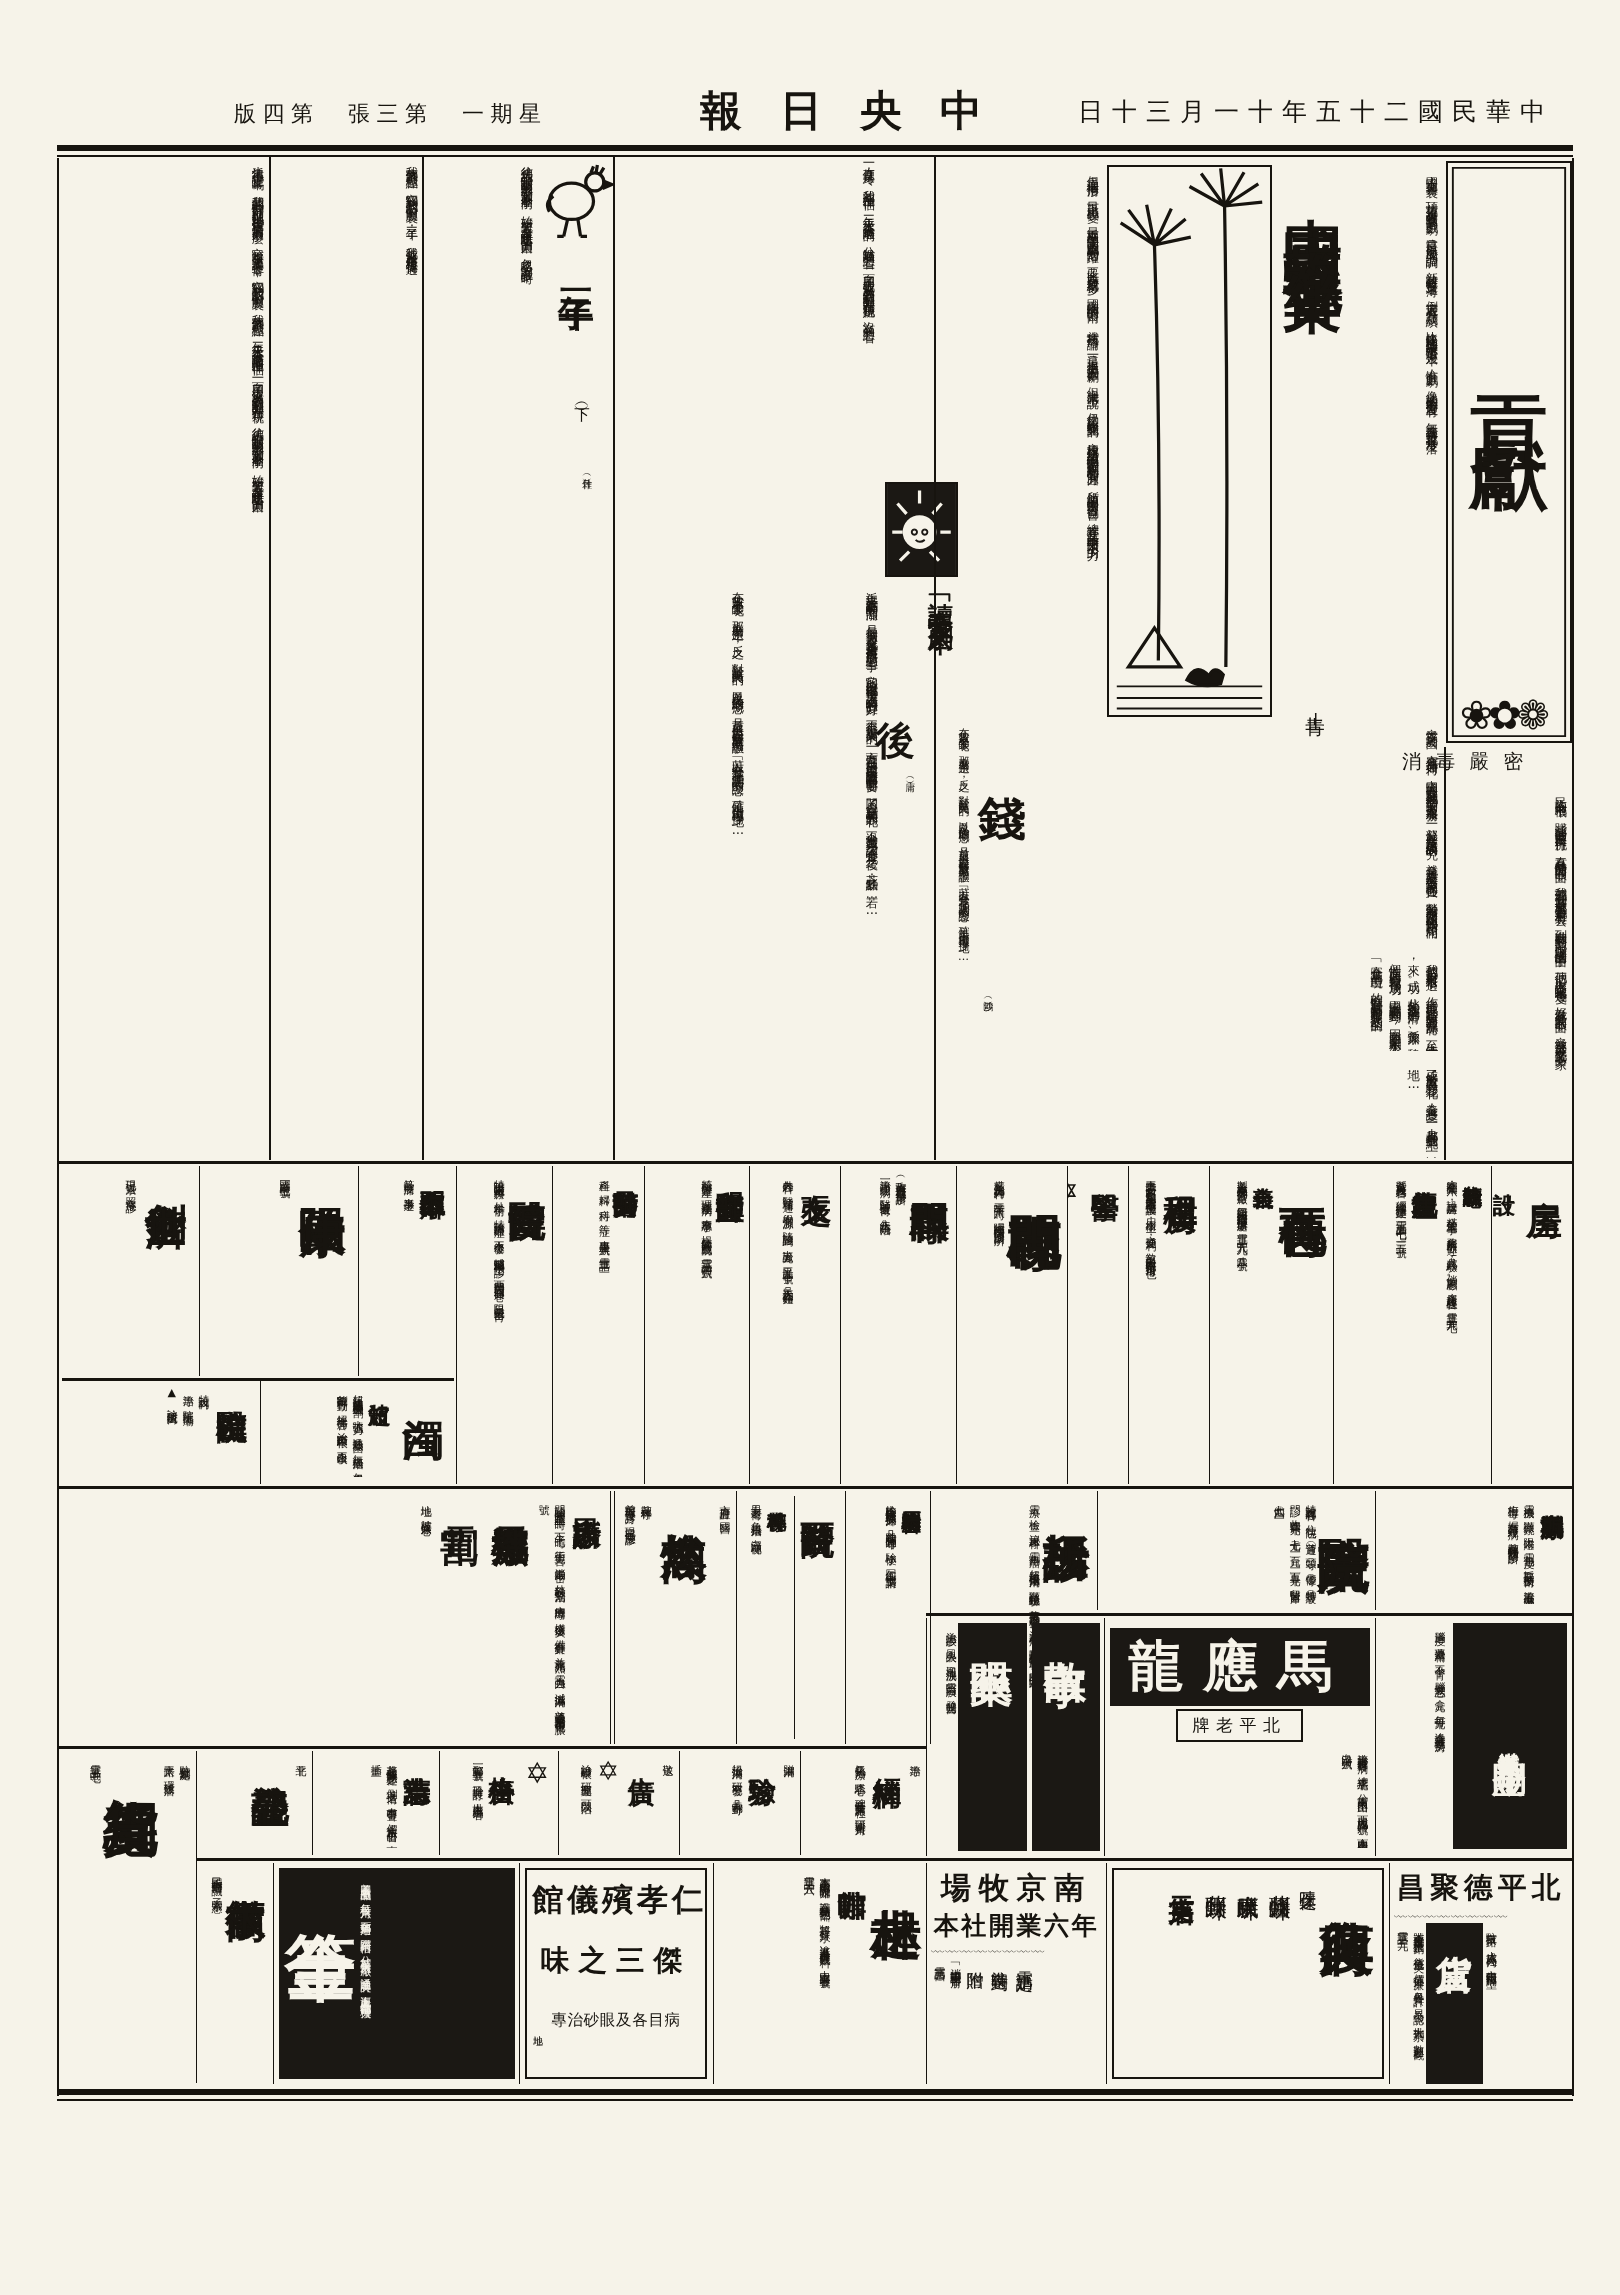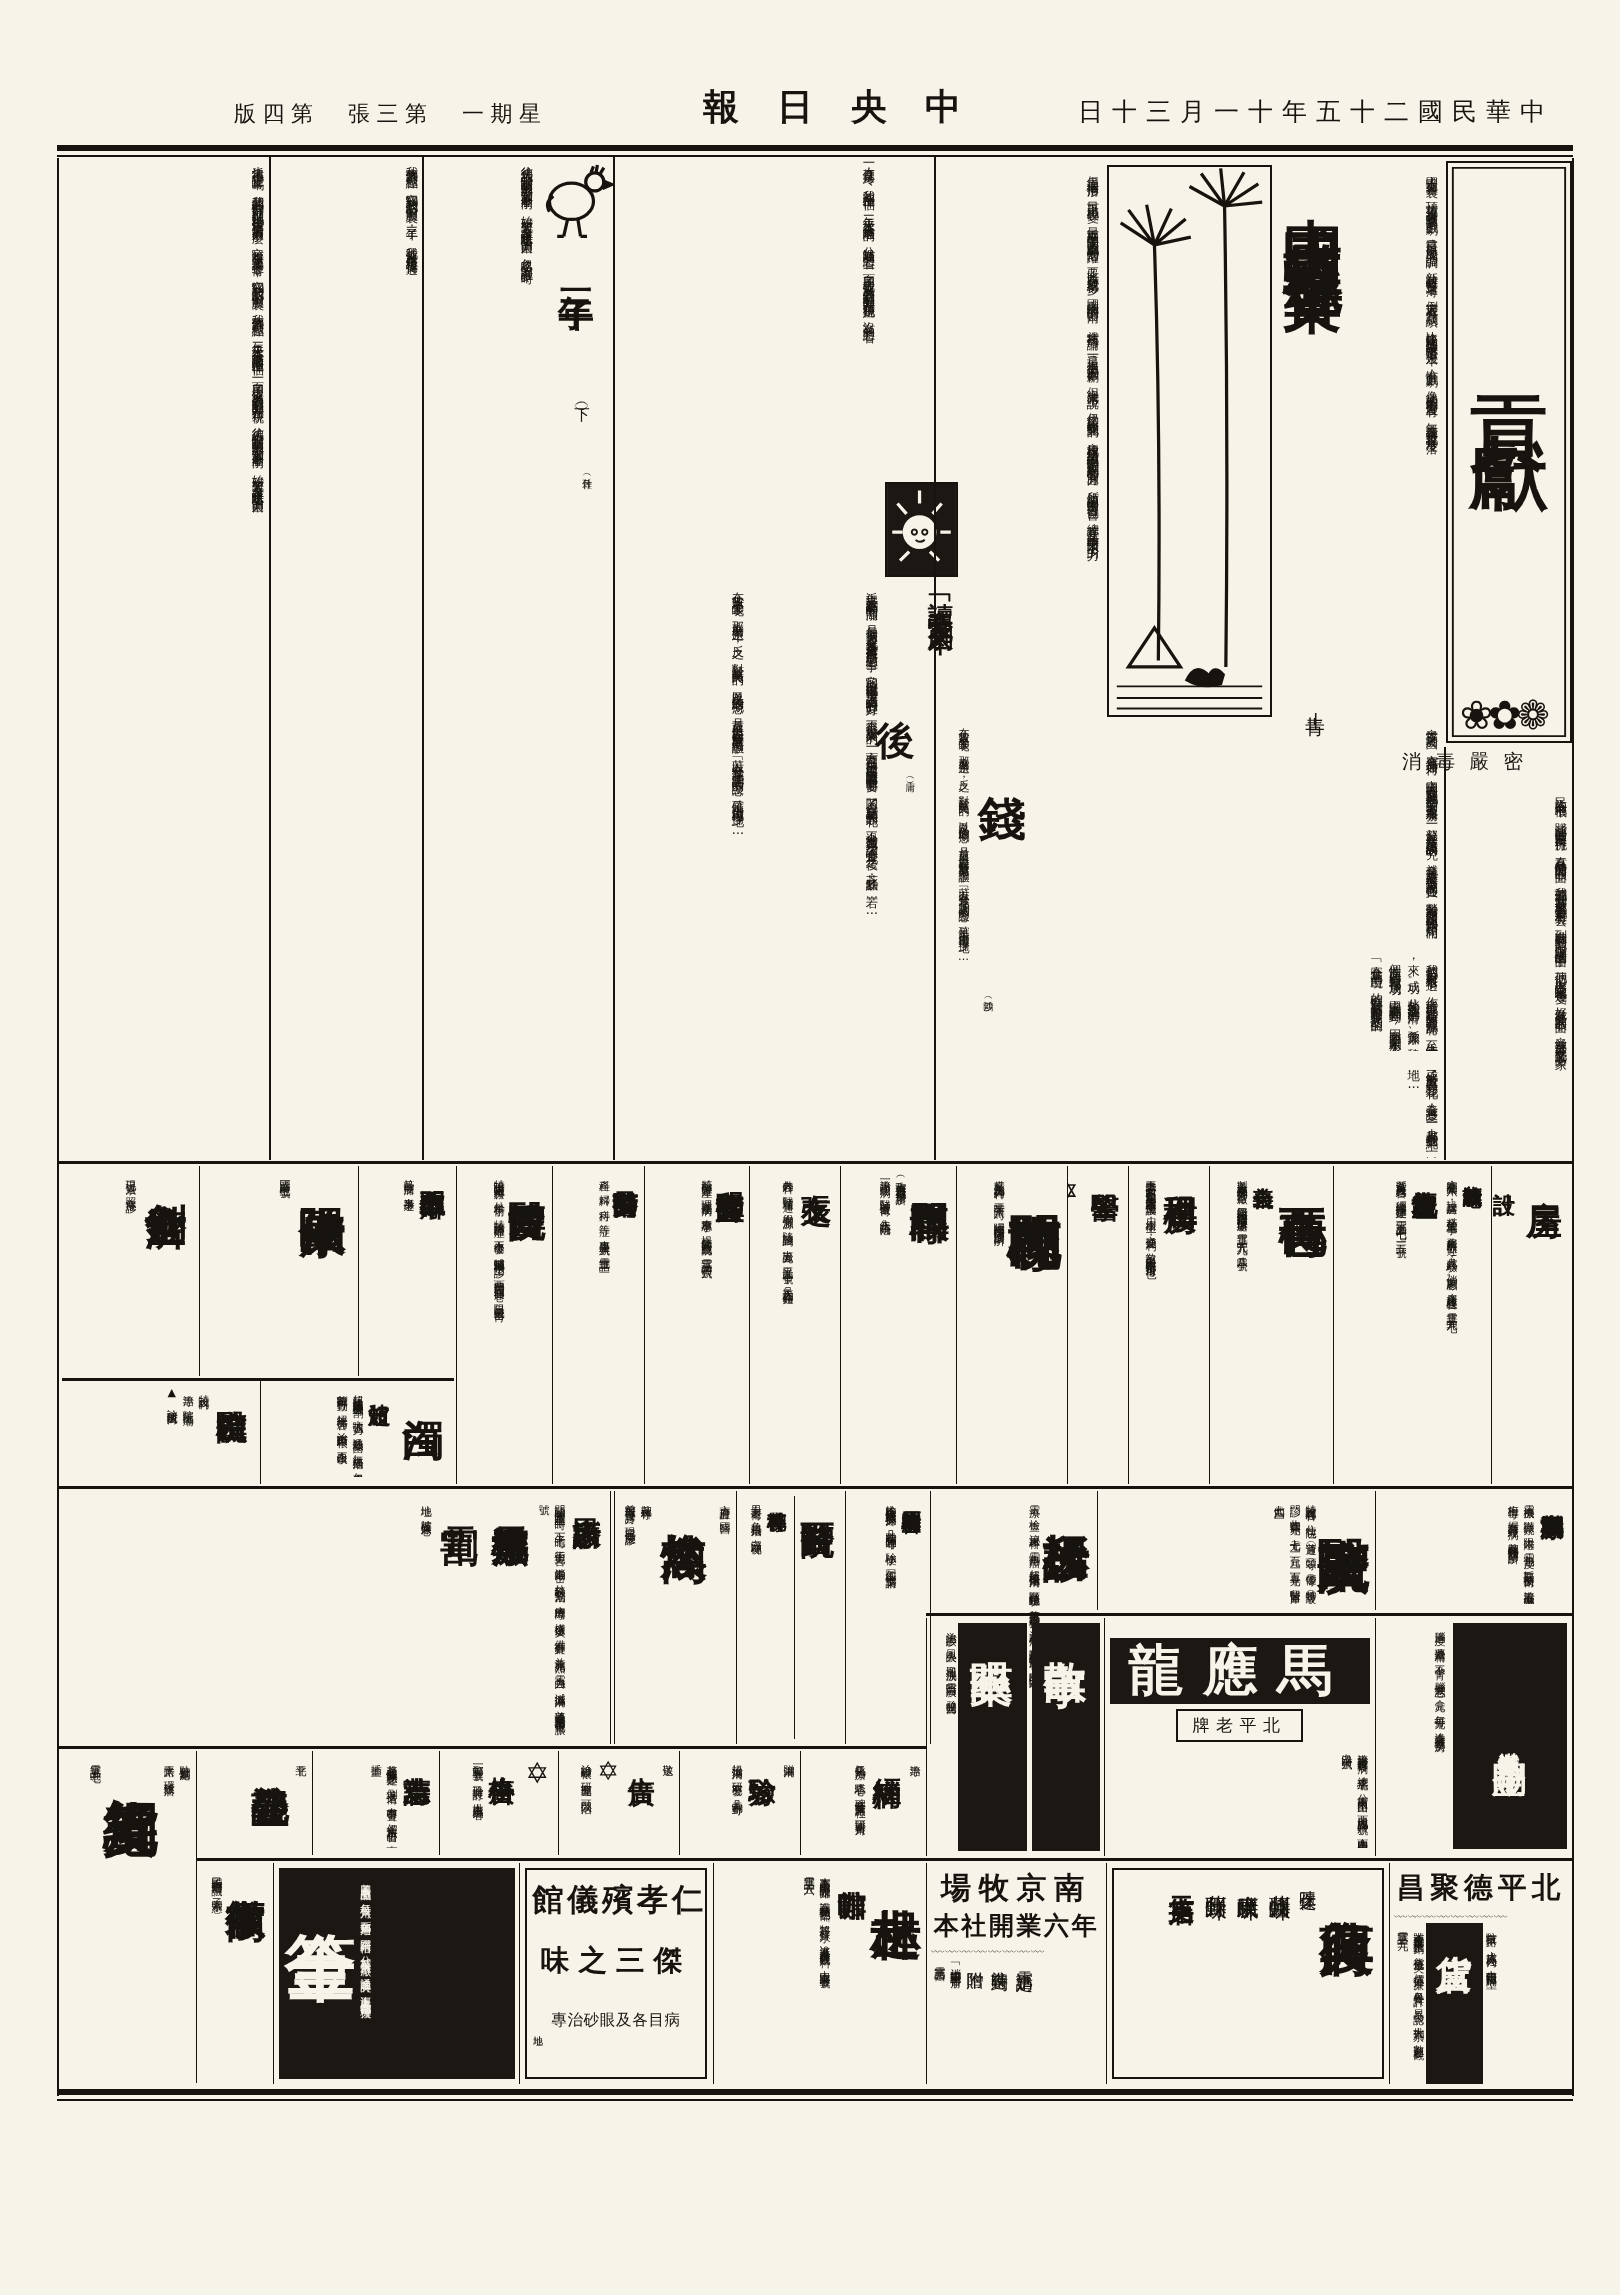--- a/index.html
+++ b/index.html
@@ -23,21 +23,21 @@
   .small{font-size:9.7px;letter-spacing:0.6px;}
   .wave{letter-spacing:0;font-size:14.3px;line-height:.8;overflow:hidden;white-space:nowrap;}
   svg{display:block;}
 </style>
 </head>
 <body>
 
 <div class="page">
 
   <div class="abs hrev" style="left:1078px;top:95px;width:493px;font-size:25px;letter-spacing:9px;">日十三月一十年五十二國民華中</div>
-  <div class="abs hrev hl" style="left:682px;top:83px;width:338px;font-size:36px;letter-spacing:38px;text-align:center;">報日央中</div>
+  <div class="abs hrev hl" style="left:682px;top:83px;width:338px;font-size:42px;letter-spacing:38px;text-align:right;">報日央中</div>
   <div class="abs hrev" style="left:234px;top:99px;width:364px;font-size:22px;letter-spacing:6.5px;">版四第　張三第　一期星</div>
   <div class="hr" style="left:57px;top:145px;width:1516px;height:5.8px;"></div>
   <div class="hr" style="left:57px;top:155px;width:1516px;height:1.9px;"></div>
   <div class="vr" style="left:57px;top:158px;height:1938px;"></div>
   <div class="vr" style="left:1572px;top:158px;height:1938px;"></div>
 
   <div class="abs dbx" style="left:1446px;top:161px;width:122px;height:578px;background:#f6f3e9;">
     <div class="v hl ctr" style="position:absolute;left:0;right:0;top:26px;height:364px;font-size:78px;letter-spacing:39px;text-align:center;">貢獻</div>
     <div class="abs" style="left:11.7px;bottom:6.5px;width:97px;font-size:40px;line-height:1;letter-spacing:-5.2px;">❀✿❁</div>
   </div>
@@ -252,21 +252,21 @@
 
   <div class="ad" style="left:1375px;top:1618px;width:197px;height:238px;">
     <div class="inv v ctr" style="position:absolute;right:5.2px;top:5.2px;width:114px;height:226px;">
       <span class="adt" style="font-size:34px;">賜金剛</span>
       <span class="adt" style="font-size:22px;">送鐵色補丸</span>
     </div>
     <div class="v adb" style="position:absolute;right:125px;top:5.2px;width:65px;height:226px;">腦過度　夢遺滑精　不孕育　腦衰健忘　盒一元　每打十元　逢奇緯五號藥房</div>
   </div>
 
   <div class="ad" style="left:1104px;top:1618px;width:271px;height:238px;">
-    <div class="inv hrev hl ctr" style="position:absolute;left:5.2px;right:5.2px;top:20px;height:66px;font-size:55px;letter-spacing:19.5px;">龍應馬</div>
+    <div class="inv hrev hl ctr" style="position:absolute;left:5.2px;right:5.2px;top:10px;height:78px;font-size:55px;letter-spacing:19.5px;">龍應馬</div>
     <div class="bx hrev ctr" style="position:absolute;left:71px;top:91px;width:123px;height:28.6px;font-size:17px;letter-spacing:6.5px;">牌老平北</div>
     <div class="v adb" style="position:absolute;left:5.2px;right:5.2px;top:127px;height:103px;">專治砂眼及各目病　總店北平　分店南京中山路　西城內馬路二八號　山西路四號　白沿路六號</div>
   </div>
 
   <div class="ad v" style="left:926px;top:1618px;width:178px;height:238px;">
     <span class="inv adt" style="font-size:43px;padding:5.2px;">白敬宇</span>
     <span class="inv adt" style="font-size:43px;padding:5.2px;margin-right:5.2px;">眼藥</span>
     <span class="adb" style="height:226px;">主治沙眼　風火眼　迎風流淚　雲翳白膜　發光明目</span>
   </div>
 

